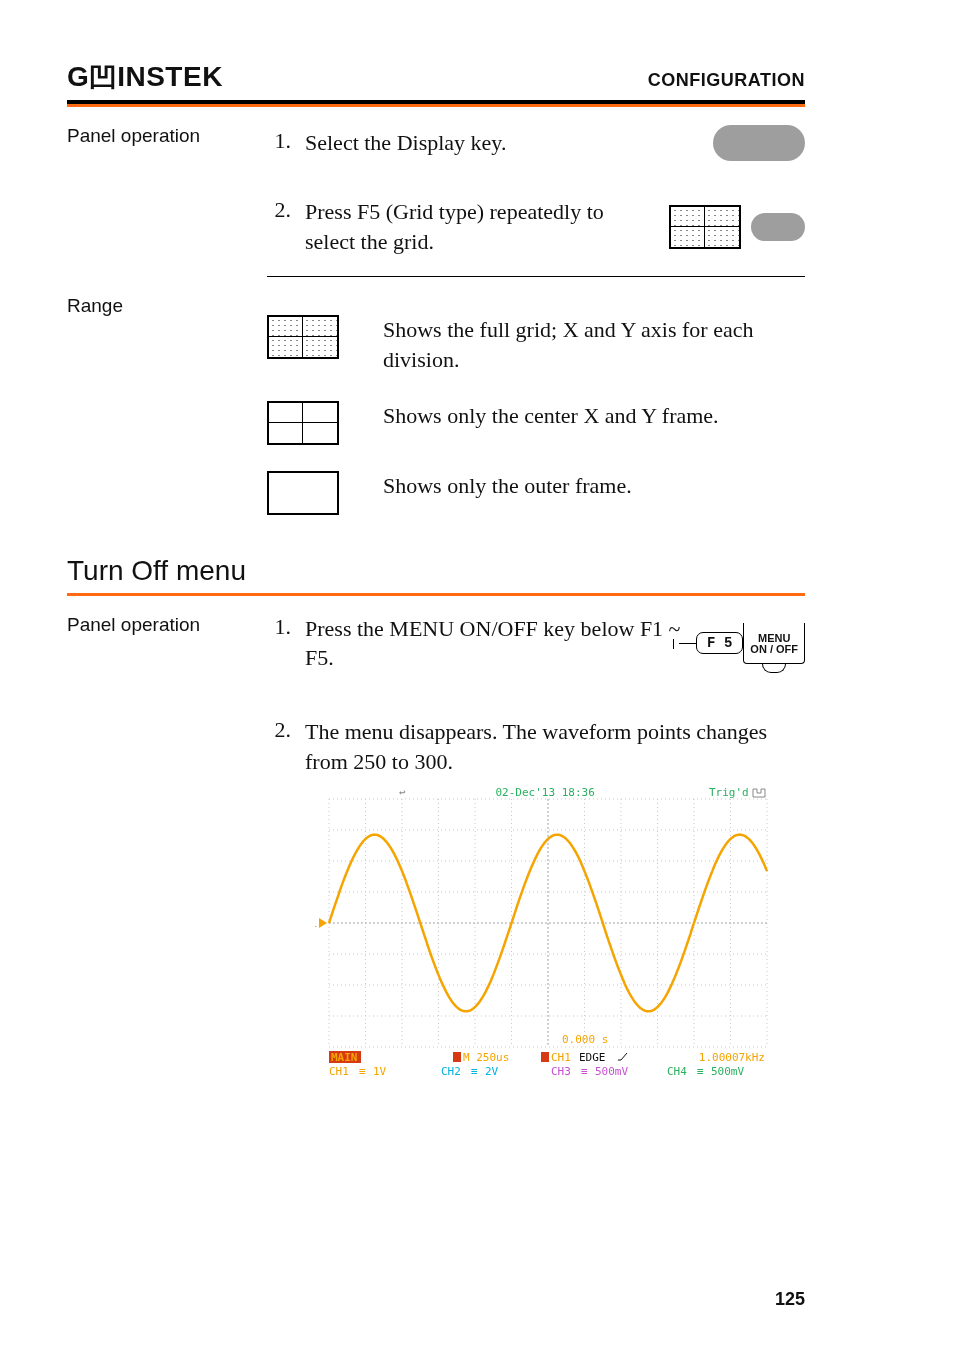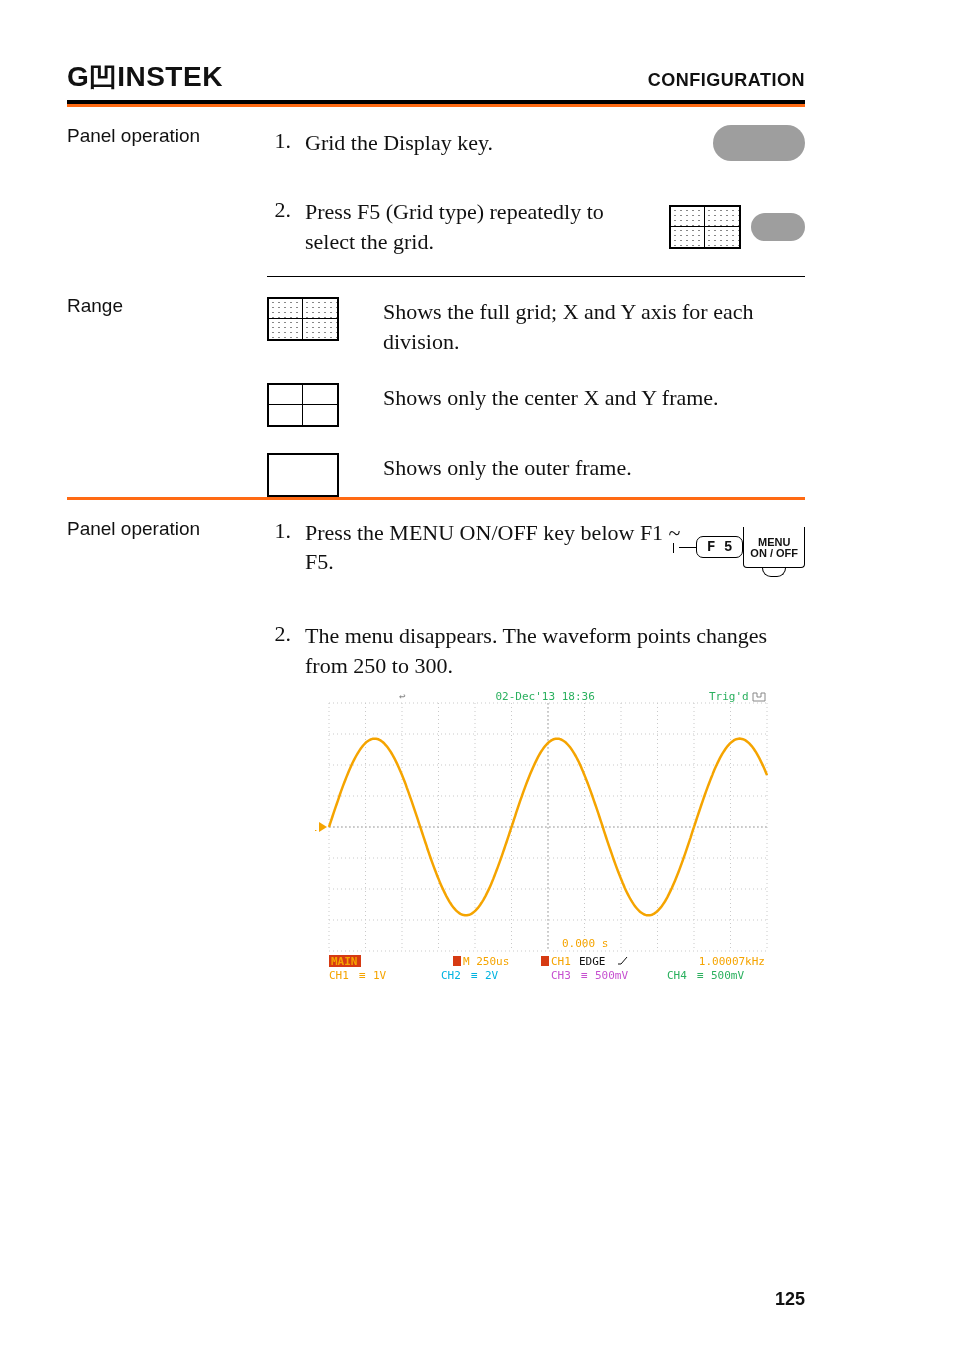--- a/index.html
+++ b/index.html
@@ -26,21 +26,21 @@
   .gridicon-frame { width: 72px; height: 44px; border: 2px solid #000; display: grid; grid-template-columns: 1fr 1fr; grid-template-rows: 1fr 1fr; }
   .gridicon-frame .cell { border: 0 solid #000; }
   .gridicon-frame.full .cell { background-image: radial-gradient(#888 1px, transparent 1px); background-size: 6px 5px; background-position: 1px 1px; }
   .gridicon-frame.full .cell:nth-child(1) { border-right: 1px solid #000; border-bottom: 1px solid #000; }
   .gridicon-frame.full .cell:nth-child(2) { border-bottom: 1px solid #000; }
   .gridicon-frame.full .cell:nth-child(3) { border-right: 1px solid #000; }
   .gridicon-frame.center .cell:nth-child(1) { border-right: 1px solid #000; border-bottom: 1px solid #000; }
   .gridicon-frame.center .cell:nth-child(2) { border-bottom: 1px solid #000; }
   .gridicon-frame.center .cell:nth-child(3) { border-right: 1px solid #000; }
   .thinhr { height: 1px; background: #000; margin-top: 20px; }
-  .rangegrid { display: grid; grid-template-columns: 90px 1fr; row-gap: 14px; column-gap: 18px; align-items: start; margin-top: 2px; gap: 26px; }
+  .rangegrid { display: grid; grid-template-columns: 90px 1fr; row-gap: 14px; column-gap: 18px; align-items: start; margin-top: 20px; gap: 26px; }
   .rangedesc { font-family: Georgia, serif; font-size: 22px; line-height: 1.35; }
   .menukey { display:inline-flex; flex-direction:row; align-items:center; }
   .f5box { border:1.5px solid #000; border-radius:7px; padding:2px 10px; font-family: 'Courier New', monospace; font-size:14px; font-weight:700; position:relative; background:#fff; }
   .f5tick { position:absolute; left:-18px; top:50%; width:18px; border-top:1.5px solid #000; }
   .f5tick::before { content:""; position:absolute; left:-6px; top:-5px; height:10px; border-left:1.5px solid #000; }
   .menulabel { font-family: Arial, sans-serif; font-size:11px; font-weight:700; line-height:1.0; text-align:center; margin-top:4px; }
   .menuouter { border:1.5px solid #000; padding:6px 6px 8px 6px; border-top:none; border-radius:0 0 4px 4px; position:relative; }
   .menuouter::after { content:""; position:absolute; bottom:-10px; left:50%; transform:translateX(-50%); width:22px; height:8px; border:1.5px solid #000; border-top:none; border-radius:0 0 10px 10px; }
   .pgno { position:absolute; bottom:40px; right:149px; font-family: Arial, sans-serif; font-weight:800; font-size:18px; }
   .gridimg { width:460px; height:300px; margin-top:6px; margin-left:10px; }
@@ -56,21 +56,21 @@
   <div class="hrthick"></div>
 
   <div class="orangehr"></div>
 
   <div class="block">
     <div class="lcol">Panel operation</div>
     <div class="rcol">
       <div class="steprow">
         <div class="step" style="flex:1;">
           <div class="stepnum">1.</div>
-          <div class="steptxt">Grid the Display key.</div>
+          <div class="steptxt">Select the Display key.</div>
         </div>
         <div class="rightglyphs">
           <div class="greybtn"></div>
         </div>
       </div>
 
       <div class="steprow" style="margin-top:36px;">
         <div class="step" style="flex:1;">
           <div class="stepnum">2.</div>
           <div class="steptxt">Press F5 (Grid type) repeatedly to select the grid.</div>
@@ -113,20 +113,21 @@
           <div class="cell"></div>
             <div class="cell"></div>
             <div class="cell"></div>
             <div class="cell"></div>
         </div>
         <div class="rangedesc">Shows only the outer frame.</div>
       </div>
     </div>
   </div>
 
+  <div class="h2" style="margin-top:40px;">Turn Off menu</div>
   <div class="orangehr"></div>
 
   <div class="block">
     <div class="lcol">Panel operation</div>
     <div class="rcol">
       <div class="steprow">
         <div class="step" style="flex:1;">
           <div class="stepnum">1.</div>
           <div class="steptxt">Press the MENU ON/OFF key below F1 ~ F5.</div>
         </div>

